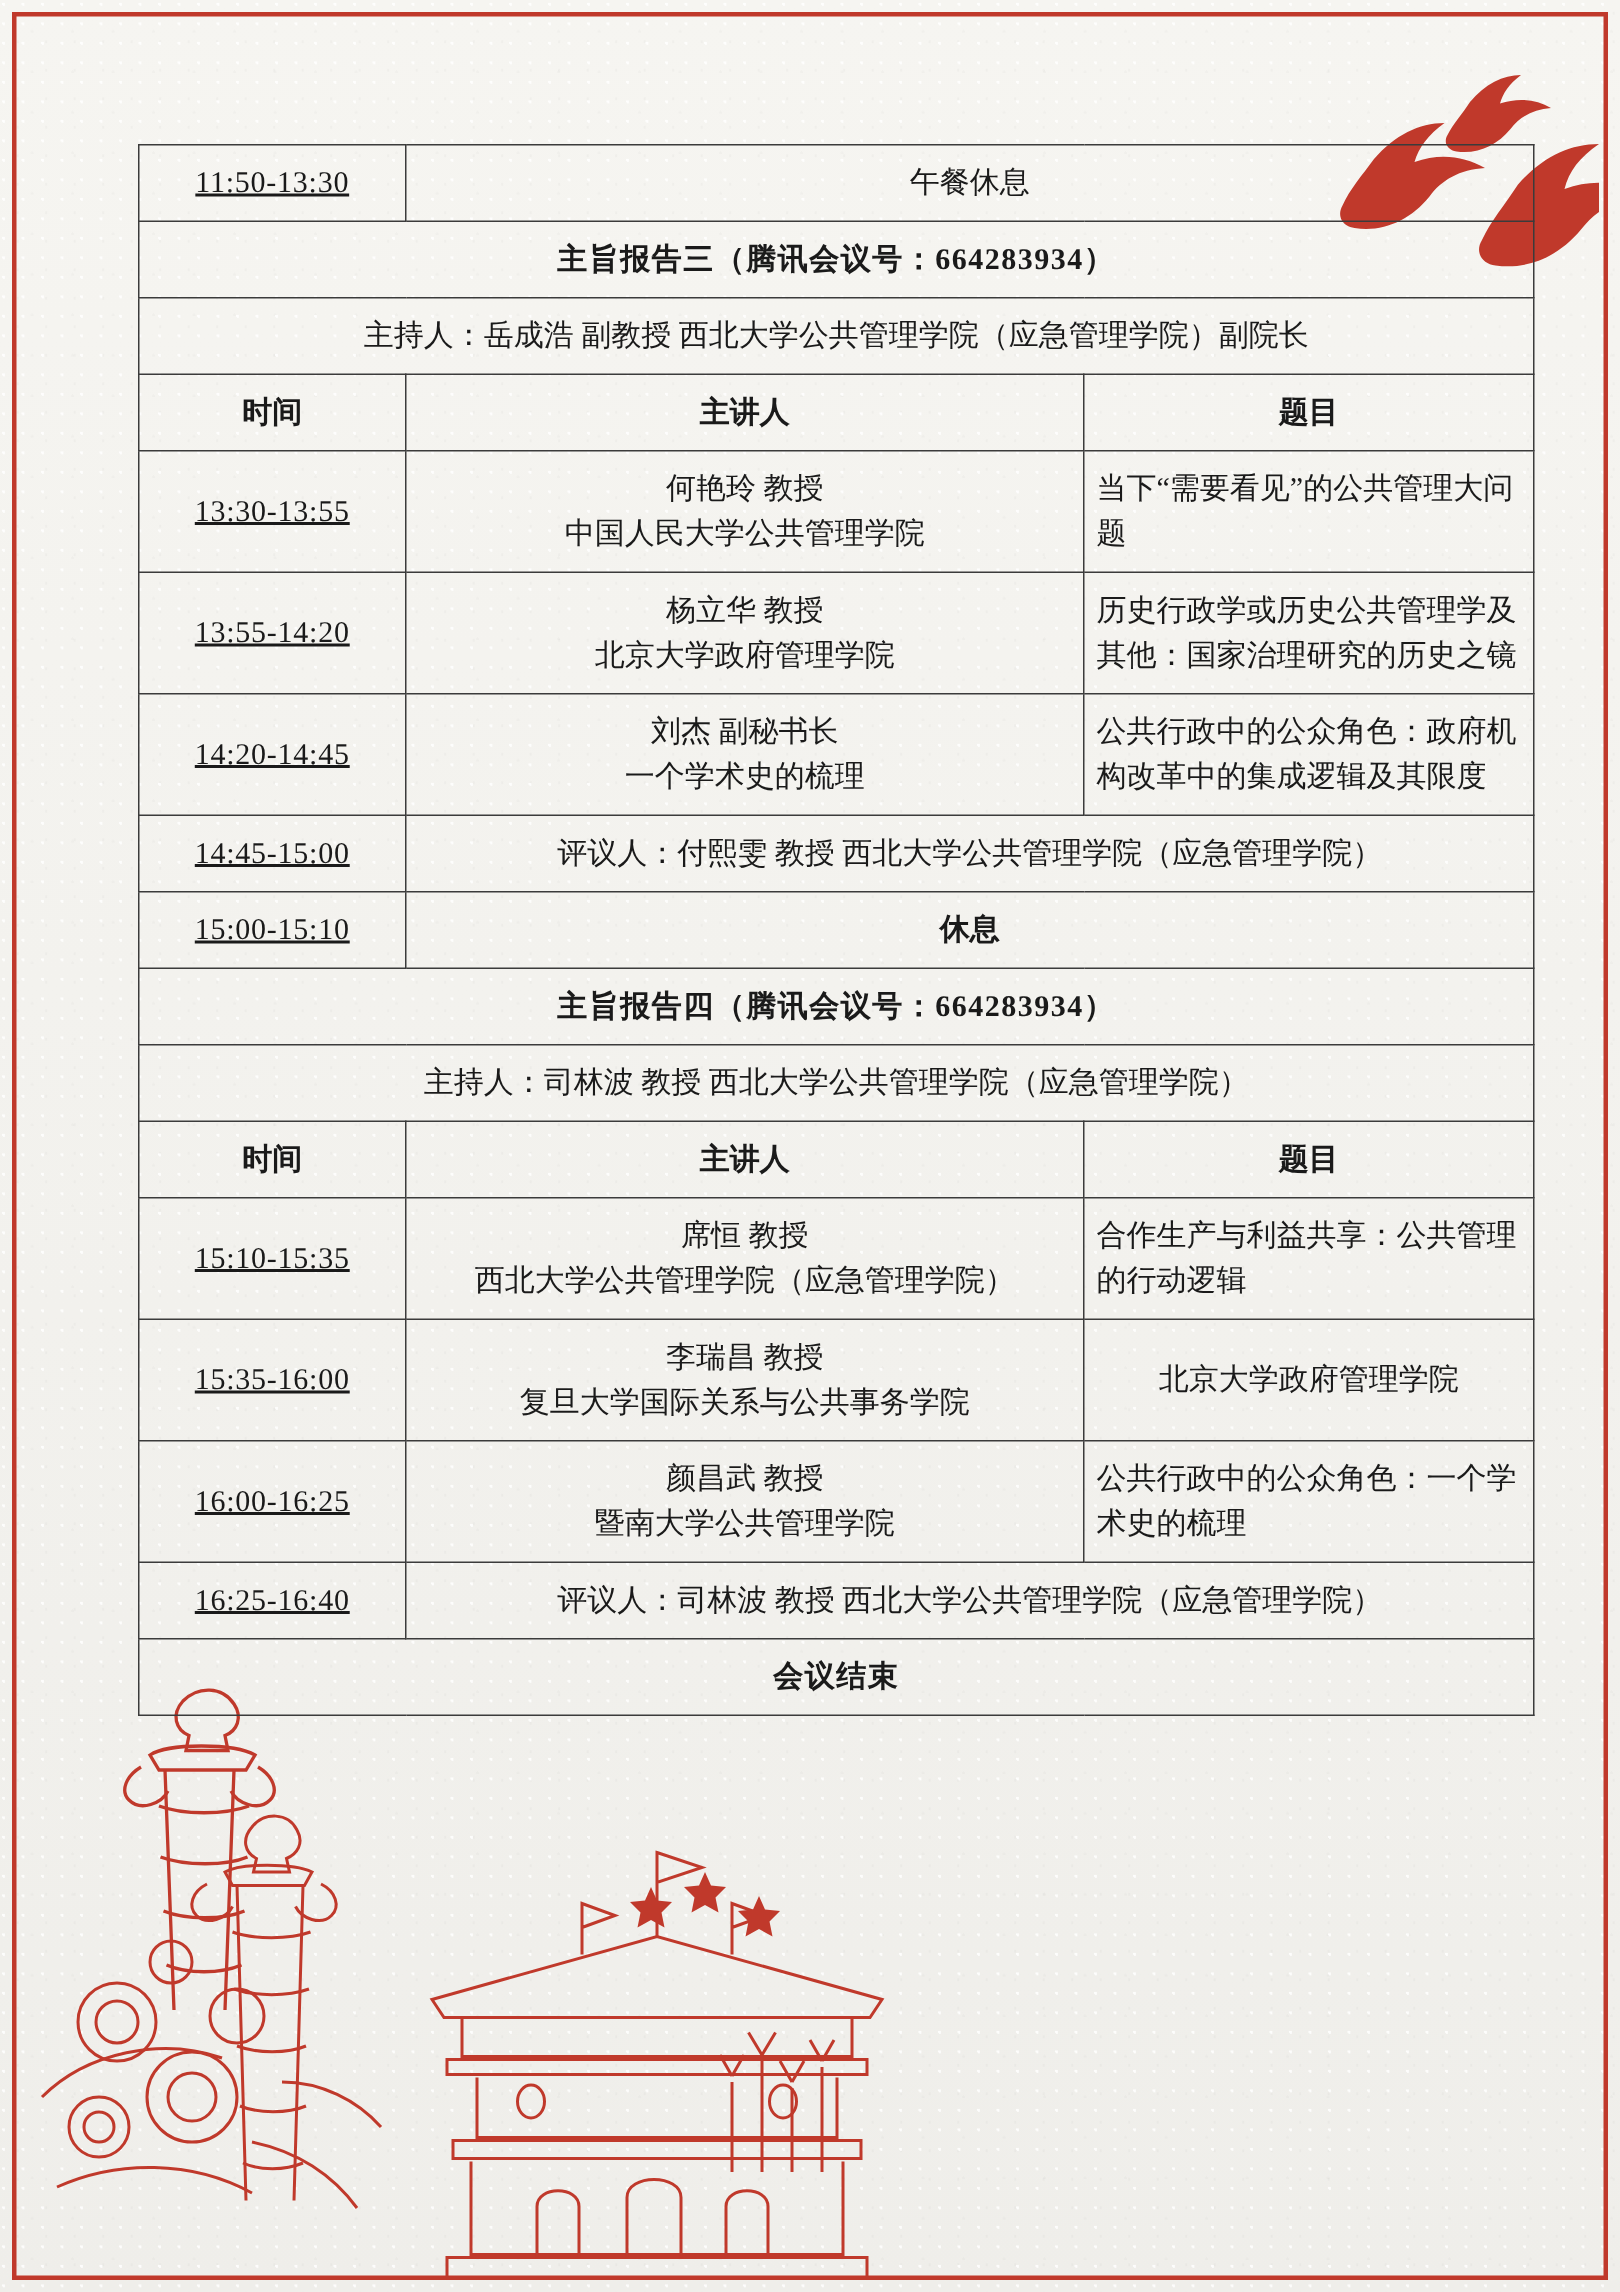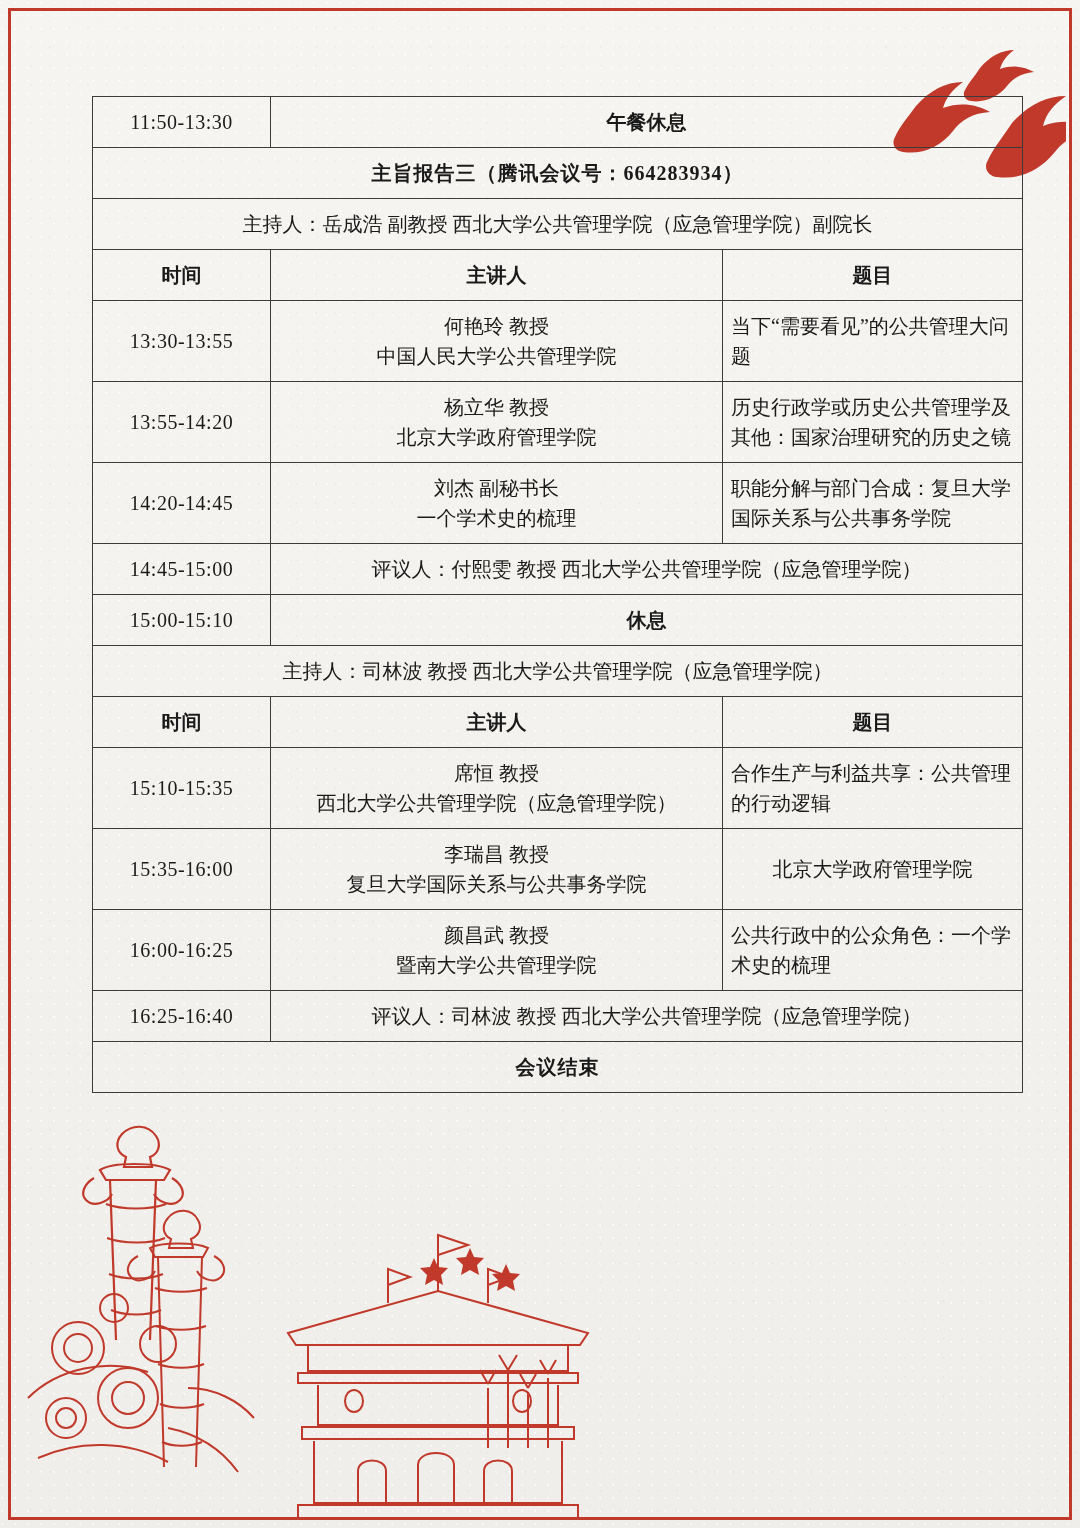--- a/index.html
+++ b/index.html
@@ -38,21 +38,21 @@
     padding:10px 8px;
     font-size:20px;
     line-height:1.5;
     vertical-align:middle;
     text-align:center;
     background:transparent;
   }
   .col-time{width:178px;}
   .col-speaker{width:452px;}
   .col-title{width:300px;}
-  .time{font-size:19px;letter-spacing:.5px;}
+  .time{font-size:19px;letter-spacing:.5px;text-decoration:underline;}
   .green{
     background:#c5d69a;
   }
   .green-title{
     font-weight:bold;font-size:25px;padding-top:14px;padding-bottom:4px;
     letter-spacing:1px;
   }
   .green-host{
     font-size:20px;padding-top:2px;padding-bottom:14px;
   }
@@ -60,21 +60,21 @@
   .title-cell{font-size:19px;line-height:1.55;padding:10px 12px;}
   .speaker-cell{font-size:20px;line-height:1.5;}
   .center-span{font-size:20px;}
   .closing-cell{
     text-align:left;padding:12px 16px;font-size:20px;line-height:1.62;
   }
   .closing-cell .l1{font-weight:bold;}
   .closing-label{font-weight:bold;font-size:23px;letter-spacing:2px;}
   .closing-time{font-size:19px;padding-top:6px;}
   .end-row td{font-weight:bold;font-size:22px;padding:12px 0;letter-spacing:1px;}
-  .lunch{font-weight:bold;font-size:21px;}
+  .lunch{font-weight:normal;font-size:21px;}
   .rest{font-weight:bold;font-size:21px;margin-top:34px;}
   
   .art{position:absolute;pointer-events:none;}
   .birds{right:14px;top:28px;width:300px;height:160px;}
   .bottom-art{left:18px;bottom:10px;width:620px;height:420px;}
   .column-art{left:76px;bottom:180px;width:120px;height:230px;}
 </style>
 </head>
 <body>
 
@@ -202,32 +202,35 @@
           <div>北京大学政府管理学院</div>
         </td>
         <td class="title-cell" style="text-align:left">历史行政学或历史公共管理学及其他：国家治理研究的历史之镜</td>
       </tr>
       <tr>
         <td class="time">14:20-14:45</td>
         <td class="speaker-cell">
           <div>刘杰 副秘书长</div>
           <div>一个学术史的梳理</div>
         </td>
-        <td class="title-cell" style="text-align:left">职能分解与部门合成：复旦大学国际关系与公共事务学院</td>
+        <td class="title-cell" style="text-align:left">公共行政中的公众角色：政府机构改革中的集成逻辑及其限度</td>
       </tr>
       <tr>
         <td class="time">14:45-15:00</td>
         <td class="center-span" colspan="2">评议人：付熙雯 教授 西北大学公共管理学院（应急管理学院）</td>
       </tr>
 
       <tr>
         <td class="time">15:00-15:10</td>
         <td class="rest" colspan="2">休息</td>
       </tr>
 
+      <tr>
+        <td class="green green-title" colspan="3">主旨报告四（腾讯会议号：664283934）</td>
+      </tr>
       <tr>
         <td class="green green-host" colspan="3">主持人：司林波 教授 西北大学公共管理学院（应急管理学院）</td>
       </tr>
       <tr>
         <td class="hdr">时间</td>
         <td class="hdr">主讲人</td>
         <td class="hdr">题目</td>
       </tr>
 
       <tr>

